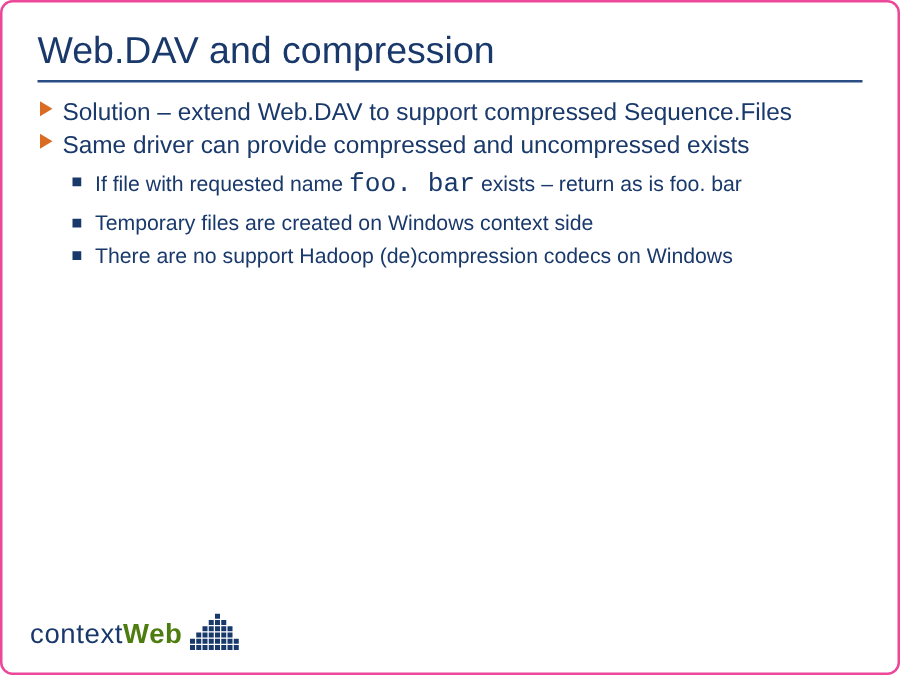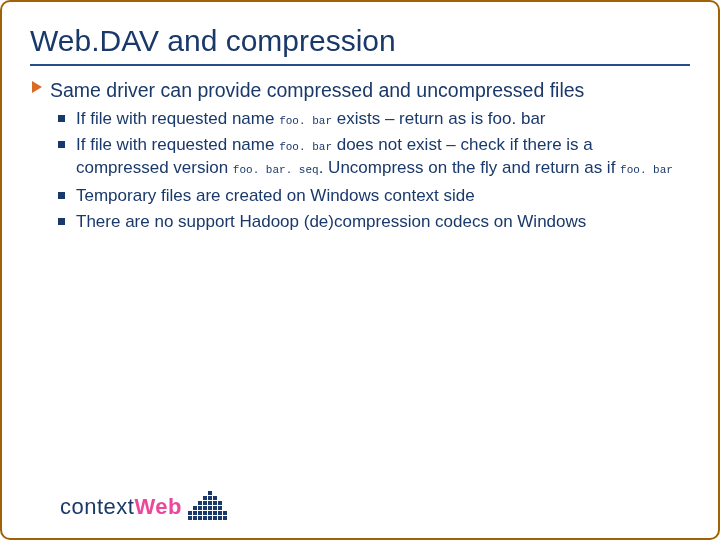--- a/index.html
+++ b/index.html
@@ -10,21 +10,21 @@
     background: #fff;
     font-family: Arial, Helvetica, sans-serif;
     color: #1a396b;
     overflow: hidden;
   }
   .slide {
     box-sizing: border-box;
     width: 720px;
     height: 540px;
     padding: 18px 28px 0 28px;
-    border: 2px solid #a16207;
+    border: 2px solid #ec4899;
     border-radius: 10px;
     position: relative;
   }
   .title {
     font-size: 30px;
     font-weight: 400;
     color: #1a396b;
     margin: 4px 0 6px 0;
   }
   .rule {
@@ -57,59 +57,60 @@
   .sub li { position: relative; padding-left: 18px; margin-bottom: 4px; }
   .sub li::before {
     content: "";
     position: absolute;
     left: 0;
     top: 7px;
     width: 7px;
     height: 7px;
     background: #1a396b;
   }
-  .mono { font-family: "Courier New", monospace; font-size: 11px; }
+  .mono { font-family: "Courier New", monospace; font-size: 21px; }
   .logo {
     position: absolute;
     left: 22px;
     bottom: 18px;
     display: flex;
     align-items: flex-end;
     gap: 6px;
   }
   .logo-grid {
     display: grid;
     grid-template-columns: repeat(8, 4px);
     grid-auto-rows: 4px;
     gap: 1px;
     align-items: end;
   }
   .logo-dot { width:4px; height:4px; background:#1a396b; }
-  .logo-text { font-size: 22px; color:#1a396b; letter-spacing:0.5px; display:flex; align-items:baseline;margin-left:36px; }
+  .logo-text { font-size: 22px; color:#1a396b; letter-spacing:0.5px; display:flex; align-items:baseline; }
   .logo-text b { font-weight: 700; }
-  .logo-web { font-weight:700; color:#ec4899; }
+  .logo-web { font-weight:700; color:#4d7c0f; }
 </style>
 </head>
 <body>
 
 <div class="slide">
   <div class="title">Web.DAV and compression</div>
   <hr class="rule">
 
   <div class="body">
     <div class="lvl1">
       <span class="arrow"></span>
-      <span>Same driver can provide compressed and uncompressed files</span>
+      <span>Solution – extend Web.DAV to support compressed Sequence.Files</span>
+    </div>
+    <div class="lvl1">
+      <span class="arrow"></span>
+      <span>Same driver can provide compressed and uncompressed exists</span>
     </div>
     <ul class="sub">
       <li>
         <span>If file with requested name </span><span class="mono">foo. bar</span><span> exists – return as is foo. bar</span>
-      </li>
-      <li>
-        <span>If file with requested name </span><span class="mono">foo. bar</span><span> does not exist – check if there is a compressed version </span><span class="mono">foo. bar. seq</span><span>. Uncompress on the fly and return as if </span><span class="mono">foo. bar</span>
       </li>
     </ul>
     <ul class="sub">
       <li><span>Temporary files are created on Windows context side</span></li>
       <li><span>There are no support Hadoop (de)compression codecs on Windows</span></li>
     </ul>
   </div>
 
   <div class="logo">
     <div class="logo-text">

